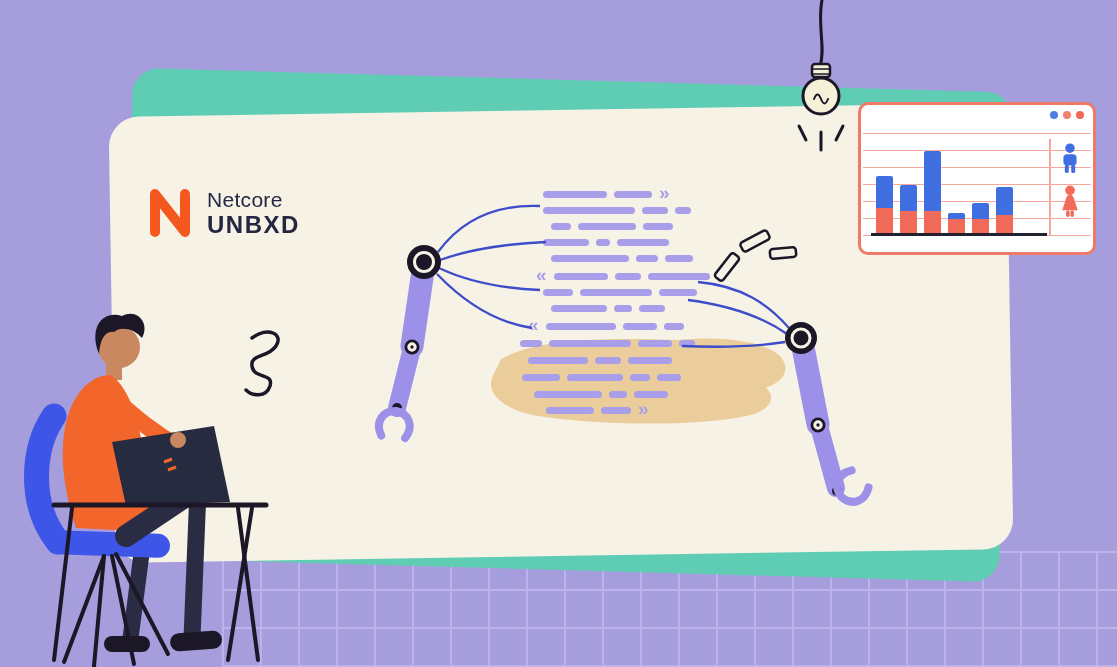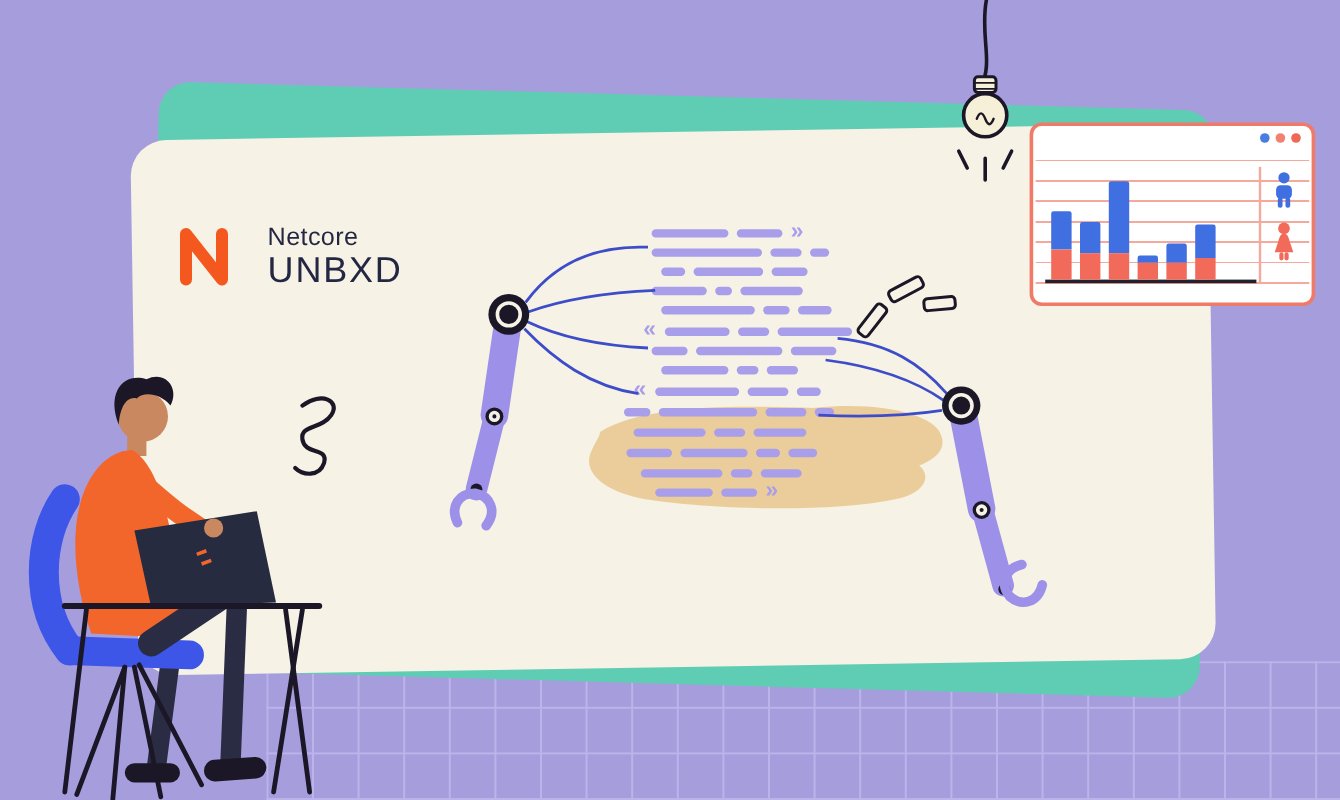--- a/index.html
+++ b/index.html
@@ -13,23 +13,23 @@
   body{font-family:"Liberation Sans",sans-serif}
   .stage{position:relative;width:1117px;height:667px;background:var(--background);overflow:hidden}
   .bg-grid{position:absolute;left:222px;top:551px;width:895px;height:116px;
     background-image:linear-gradient(to right,var(--grid-line) 2px,transparent 2px),
                      linear-gradient(to bottom,var(--grid-line) 2px,transparent 2px);
     background-size:38px 38px}
   .board-teal{position:absolute;left:126px;top:80px;width:880px;height:490px;border-radius:26px;
     background:var(--board-teal);transform:rotate(1.6deg)}
   .board-cream{position:absolute;left:112px;top:110px;width:898px;height:446px;border-radius:30px;
     background:var(--board-cream);transform:rotate(-0.9deg)}
-  .logo{position:absolute;left:146px;top:186px;display:flex;gap:29px;align-items:center}
+  .logo{position:absolute;left:146px;top:186px;display:flex;gap:13px;align-items:center}
   .logo-text .brand{font-size:21px;color:var(--text-navy);font-weight:500;letter-spacing:.3px}
-  .logo-text .product{font-size:30px;font-weight:400;color:var(--text-navy);letter-spacing:1.5px;line-height:1.05}
+  .logo-text .product{font-size:24px;font-weight:700;color:var(--text-navy);letter-spacing:1.5px;line-height:1.05}
   .scribble-svg{position:absolute;left:478px;top:318px}
   #code-block{position:absolute;left:0;top:0;width:1117px;height:667px;pointer-events:none}
   .code-row{position:absolute;display:flex;align-items:center;gap:7px;height:16px}
   .code-bar{height:7px;border-radius:4px;background:var(--code-purple);flex:none}
   .code-arrow{font-size:19px;font-weight:bold;color:var(--code-purple);line-height:1;transform:translateY(-2px)}
   .overlay{position:absolute;left:0;top:0;pointer-events:none}
   .wire{stroke:var(--wire-blue);stroke-width:2.3;fill:none}
   .arm-u{stroke:var(--arm-purple);stroke-width:23;stroke-linecap:round}
   .arm-f{stroke:var(--arm-purple);stroke-width:18;stroke-linecap:round}
   .claw{stroke:var(--arm-purple);stroke-width:8;fill:none;stroke-linecap:round}

